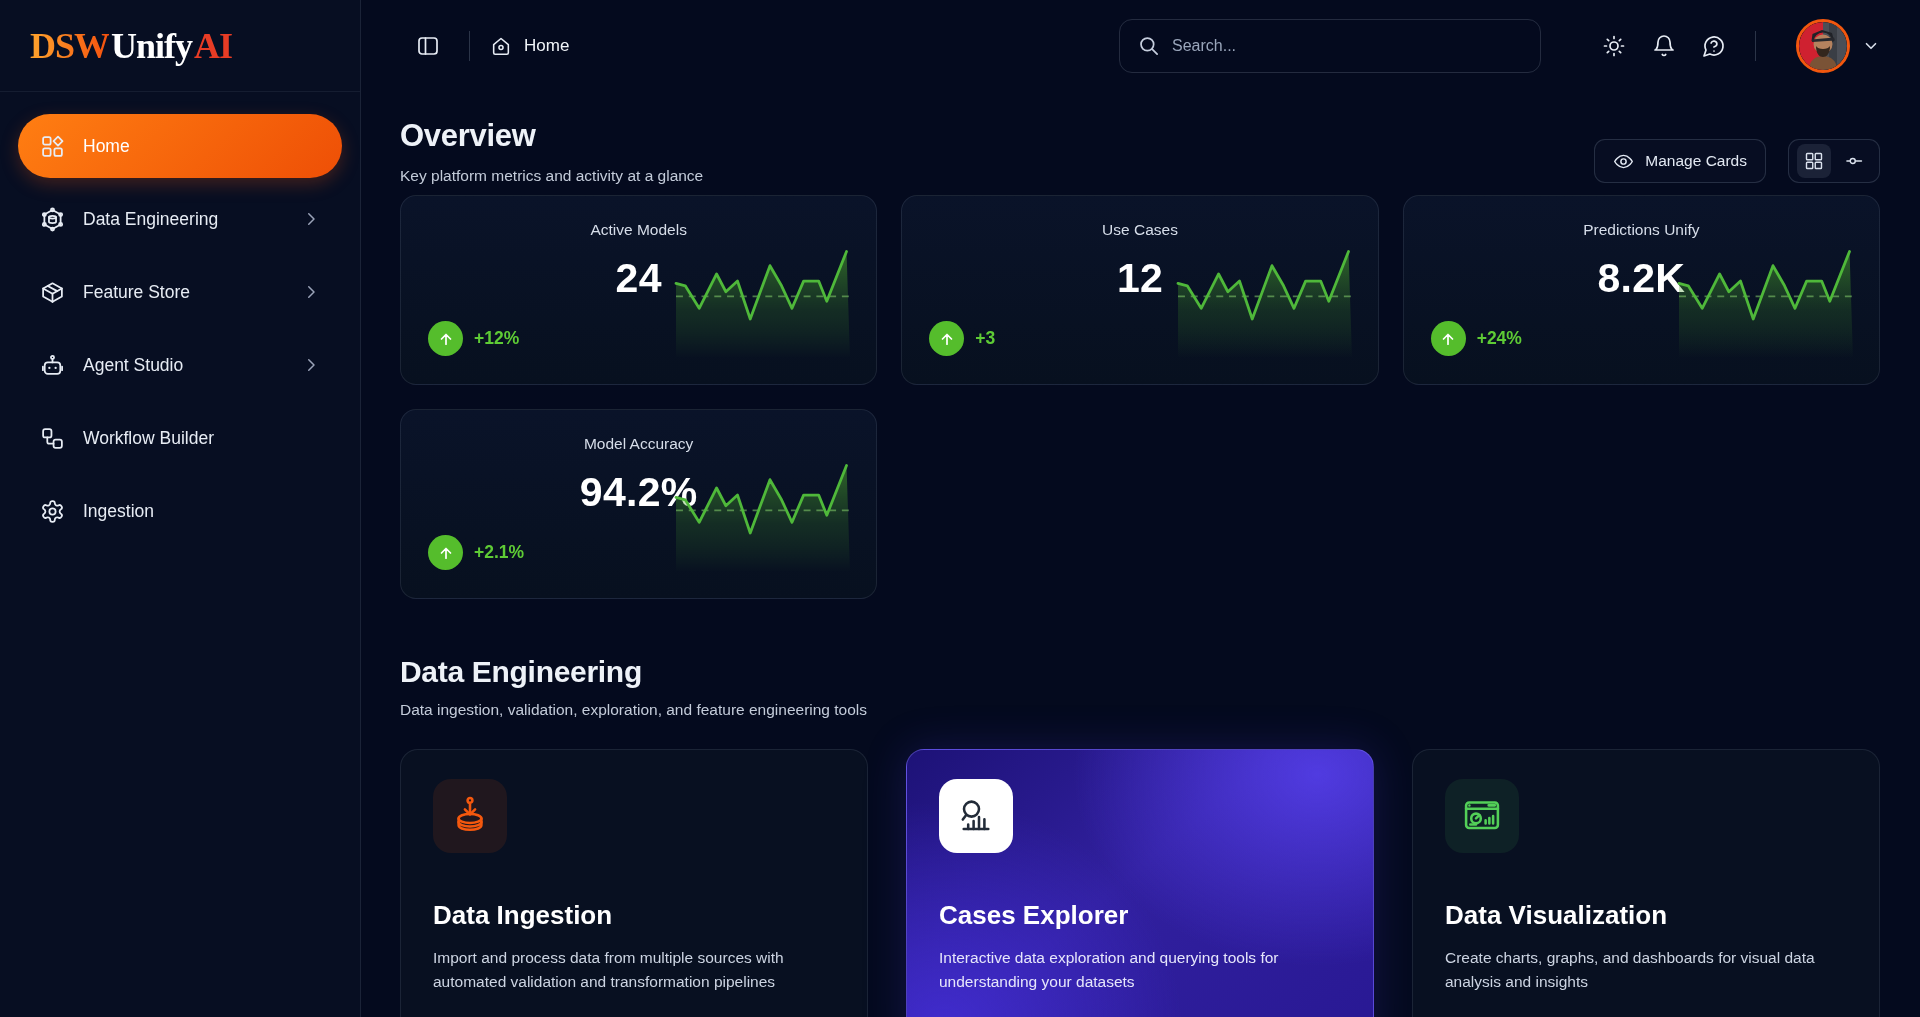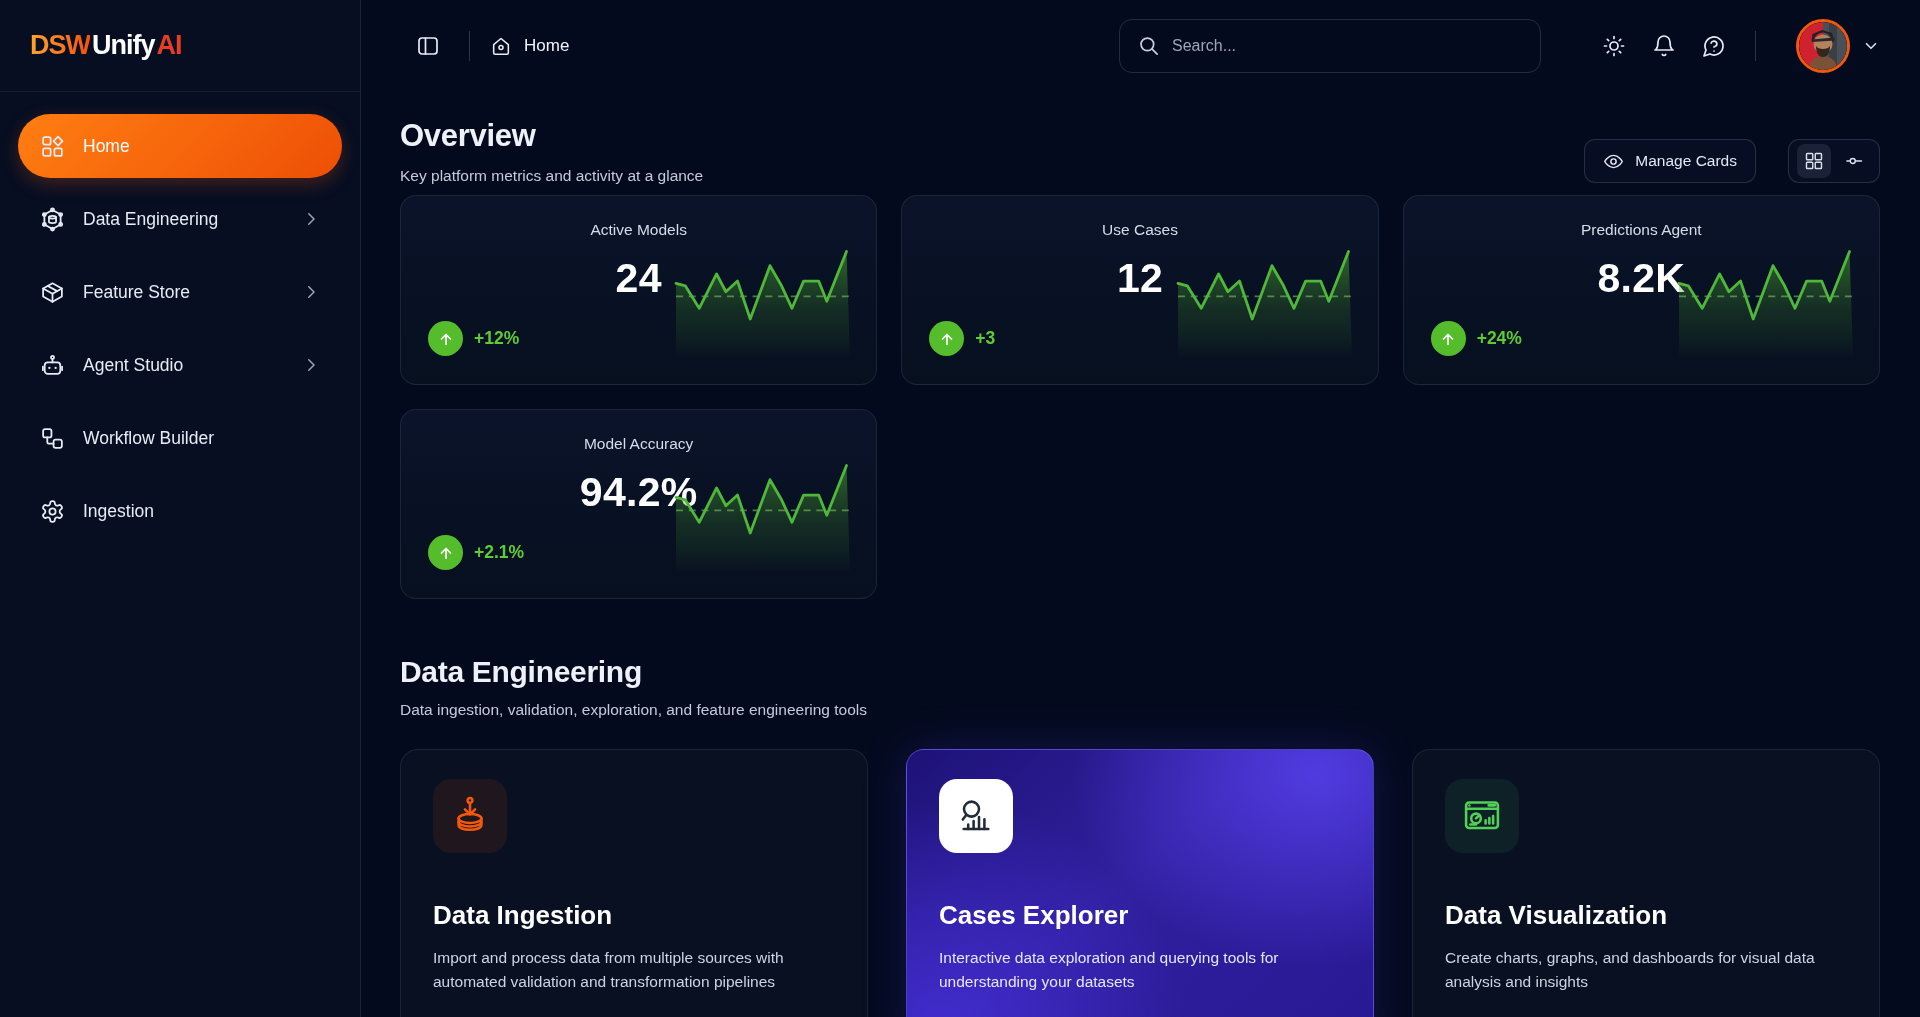--- a/index.html
+++ b/index.html
@@ -16,21 +16,21 @@
     width:361px; flex:0 0 361px; height:100%;
     background:#070e22;
     border-right:1px solid rgba(148,163,184,.14);
     display:flex; flex-direction:column;
   }
   .logo-box {
     height:92px; display:flex; align-items:center;
     padding-left:30px; border-bottom:1px solid rgba(148,163,184,.10);
   }
   .logo { display:flex; align-items:center; gap:2px; }
-  .logo-text { font-size:27px; font-weight:700; letter-spacing:-1px; }
+  .logo-text { font-size:36px; font-weight:700; letter-spacing:-1px;font-family:Liberation Serif, serif; }
   .logo-dsw {
     background:linear-gradient(90deg,#ffa42d 0%,#f4510e 100%);
     -webkit-background-clip:text; background-clip:text; color:transparent;
   }
   .logo-unify { color:#ffffff; }
   .logo-ai { color:#e83c25; }
   nav { padding:22px 18px 0 18px; }
   .nav-item {
     height:64px; margin-bottom:9px; border-radius:999px;
     display:flex; align-items:center; gap:18px; padding:0 22px;
@@ -70,21 +70,21 @@
     width:54px; height:54px; border-radius:50%; border:3px solid #f2570e;
     overflow:hidden; display:block;
   }
   .avatar-btn .chev-down { width:18px; height:18px; stroke:#d7dde8; fill:none; stroke-width:2.2; stroke-linecap:round; stroke-linejoin:round; }
 
   
   .content { padding:26px 40px 0 39px; flex:1; overflow:hidden; }
   .overview-header { display:flex; justify-content:space-between; }
   h1.page-title { font-size:31px; font-weight:700; letter-spacing:-.3px; }
   .page-sub { margin-top:13px; font-size:15.5px; color:#c3cbd9; }
-  .header-actions { display:flex; align-items:flex-end; gap:32px; padding-bottom:2px; }
+  .header-actions { display:flex; align-items:flex-end; gap:22px; padding-bottom:2px; }
   .btn-outline {
     height:44px; display:flex; align-items:center; gap:11px; padding:0 18px;
     border:1px solid rgba(148,163,184,.22); border-radius:11px;
     background:rgba(10,18,40,.45); color:#e2e8f2; font-size:15.5px; cursor:pointer;
     font-family:"Liberation Sans", sans-serif;
   }
   .btn-outline svg { width:21px; height:21px; stroke:#e2e8f2; fill:none; stroke-width:1.7; stroke-linecap:round; stroke-linejoin:round; }
   .toggle-group {
     height:44px; display:flex; align-items:center; gap:6px; padding:0 8px;
     border:1px solid rgba(148,163,184,.22); border-radius:11px; background:rgba(10,18,40,.45);
@@ -381,21 +381,21 @@
           <div class="spark-box">
             <svg class="sparkline" viewBox="0 0 150 98" preserveAspectRatio="none">
               <path class="spark-area" fill="url(#sparkfill)" d="M0 35 L 8 37 L 20 56 L 35 27 L 43 42 L 53 33 L 64 65 L 81 20 L 91 37 L 100 56 L 110 33 L 123 33 L 130 50 L 147 8 L 150 98 L 0 98 Z"></path>
               <line class="spark-base" x1="0" x2="150" stroke="rgba(134,209,110,.55)" stroke-width="1.4" stroke-dasharray="6 5" y1="46" y2="46"></line>
               <polyline class="spark-line" fill="none" stroke="#4fb83a" stroke-width="2.4" stroke-linejoin="round" stroke-linecap="round" points="0,35 8,37 20,56 35,27 43,42 53,33 64,65 81,20 91,37 100,56 110,33 123,33 130,50 147,8"></polyline>
             </svg>
           </div>
         </div>
 
         <div class="metric-card">
-          <div class="m-label">Predictions Agent</div>
+          <div class="m-label">Predictions Unify</div>
           <div class="m-value">8.2K</div>
           <div class="m-footer">
             <span class="chip">
               <svg viewBox="0 0 24 24">
                   <path d="M12 19V6M6 12l6-6 6 6"></path>
                 </svg>
             </span>
             <span class="delta">+24%</span>
           </div>
           <div class="spark-box">

